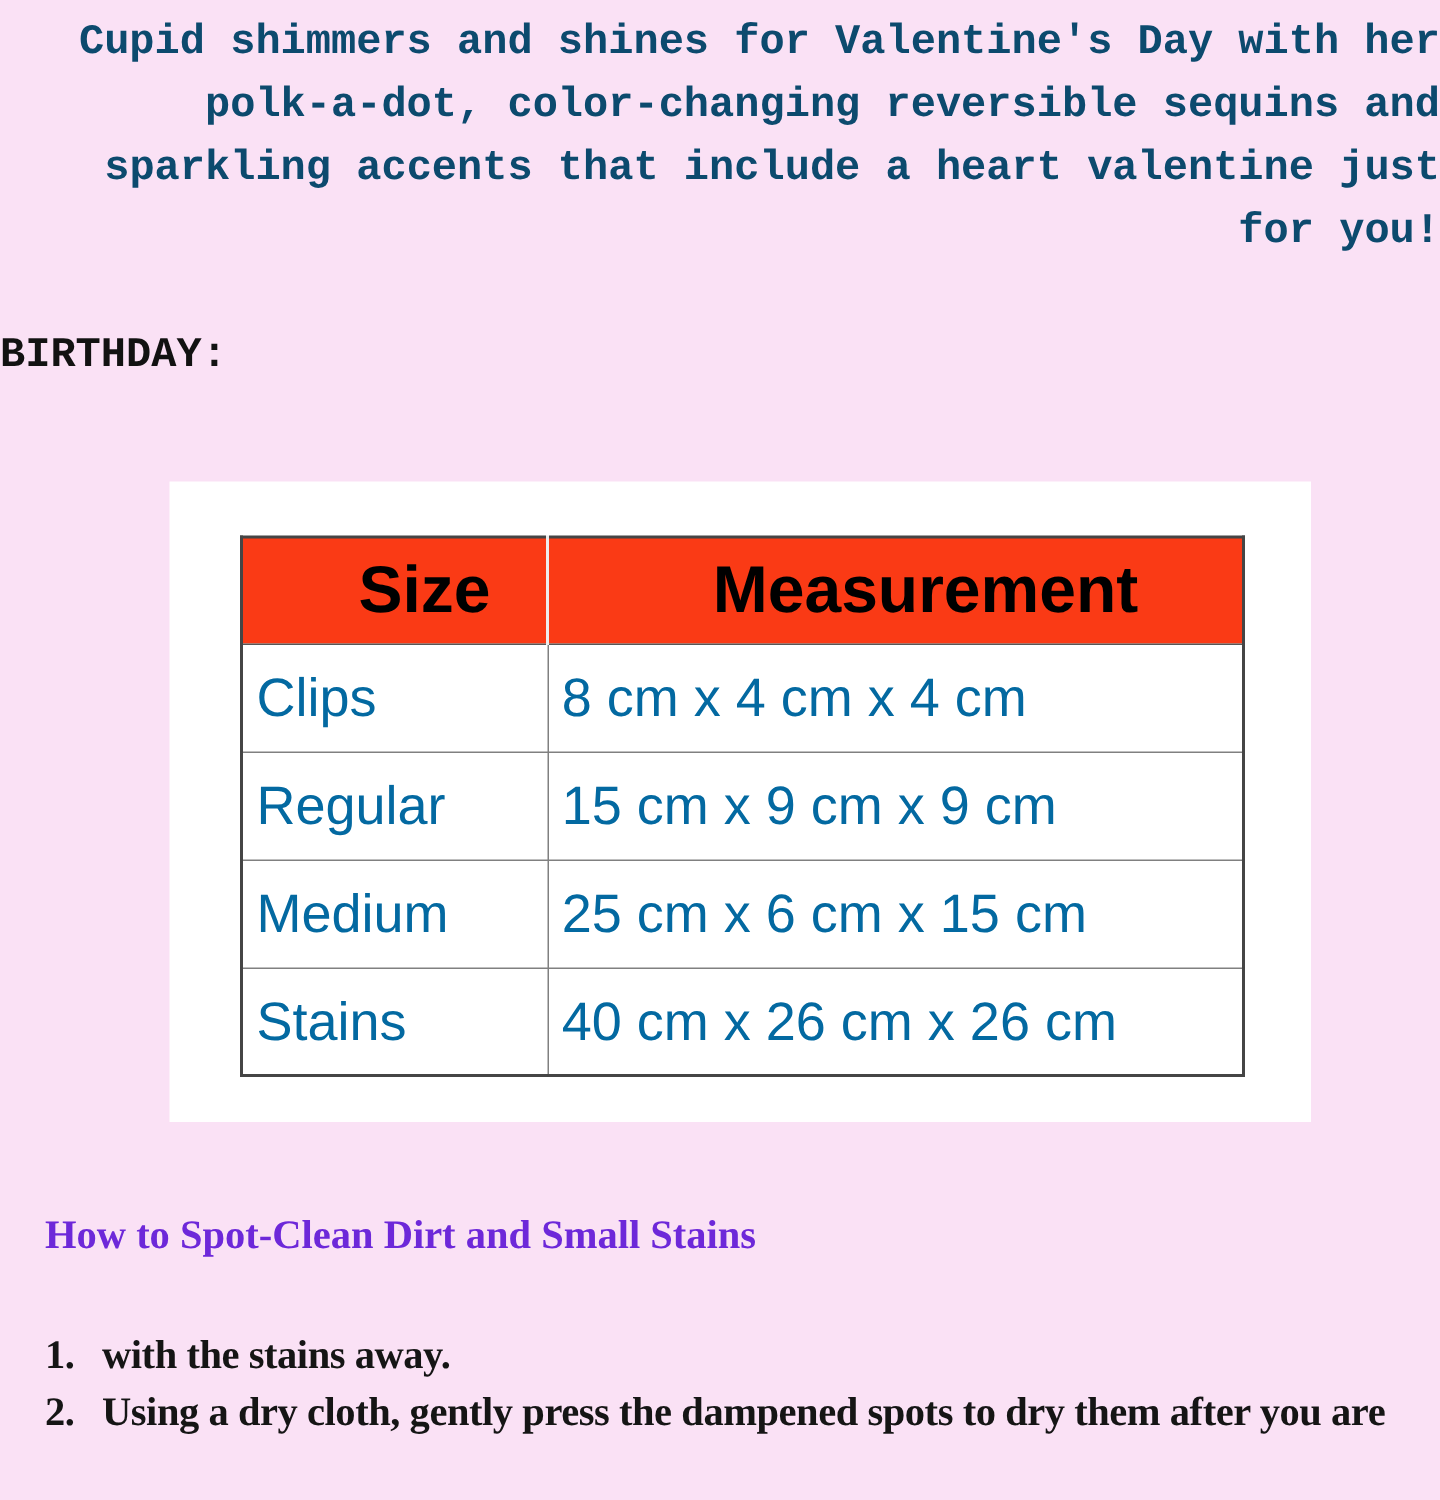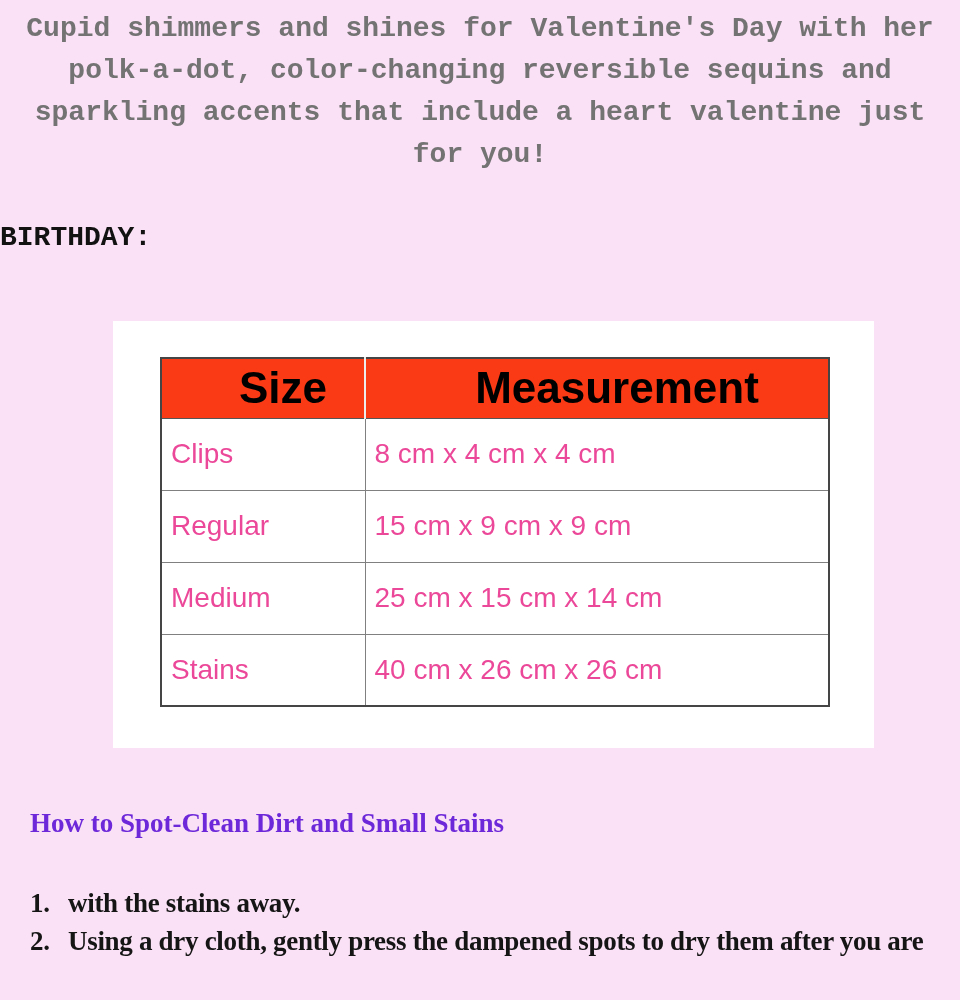--- a/index.html
+++ b/index.html
@@ -9,26 +9,26 @@
     background:#fae1f5;
     overflow:hidden;
     font-family:"Liberation Sans", sans-serif;
     color:#111;
   }
 
   
   .intro {
     position:absolute;
     top:8px; left:0; width:960px;
-    text-align:center;
+    text-align:right;
     font-family:"Liberation Mono", monospace;
     font-weight:bold;
     font-size:28px;
     line-height:42px;
-    color:#737373;
+    color:#0c4a6e;
   }
 
   
   .birthday {
     position:absolute;
     top:216px; left:0; width:960px;
     font-family:"Liberation Mono", monospace;
     font-weight:bold;
     font-size:28px;
     line-height:44px;
@@ -48,34 +48,34 @@
     width:668px;
     border-collapse:collapse;
     table-layout:fixed;
     border:2px solid #454545;
   }
   .size-table col.c-size { width:204px; }
   .size-table col.c-meas { width:464px; }
   .size-table th, .size-table td { border:1px solid #808080; }
   .size-table thead th {
     background:var(--accent, #fa3a15);
-    height:60px;
+    height:71px;
     font-weight:bold;
     font-size:44px;
     text-align:center;
     color:#000;
     border-bottom:1px solid #565656;
     padding-left:40px;
   }
   .size-table thead th + th { border-left:2px solid #ededed; }
   .size-table tbody td {
     height:72px;
     background:#fff;
-    font-size:28px;
-    color:#ec4899;
+    font-size:36px;
+    color:#0369a1;
     vertical-align:middle;
     padding-left:9px;
     white-space:nowrap;
     overflow:hidden;
   }
   .size-table tbody td + td { border-left:1px solid #606060; }
 
   
   .care-heading {
     position:absolute;
@@ -135,21 +135,21 @@
       <tr>
         <td>Clips</td>
         <td>8 cm x 4 cm x 4 cm</td>
       </tr>
       <tr>
         <td>Regular</td>
         <td>15 cm x 9 cm x 9 cm</td>
       </tr>
       <tr>
         <td>Medium</td>
-        <td>25 cm x 15 cm x 14 cm</td>
+        <td>25 cm x 6 cm x 15 cm</td>
       </tr>
       <tr>
         <td>Stains</td>
         <td>40 cm x 26 cm x 26 cm</td>
       </tr>
     </tbody>
   </table>
 </div>
 
 <div class="care-heading">How to Spot-Clean Dirt and Small Stains</div>

